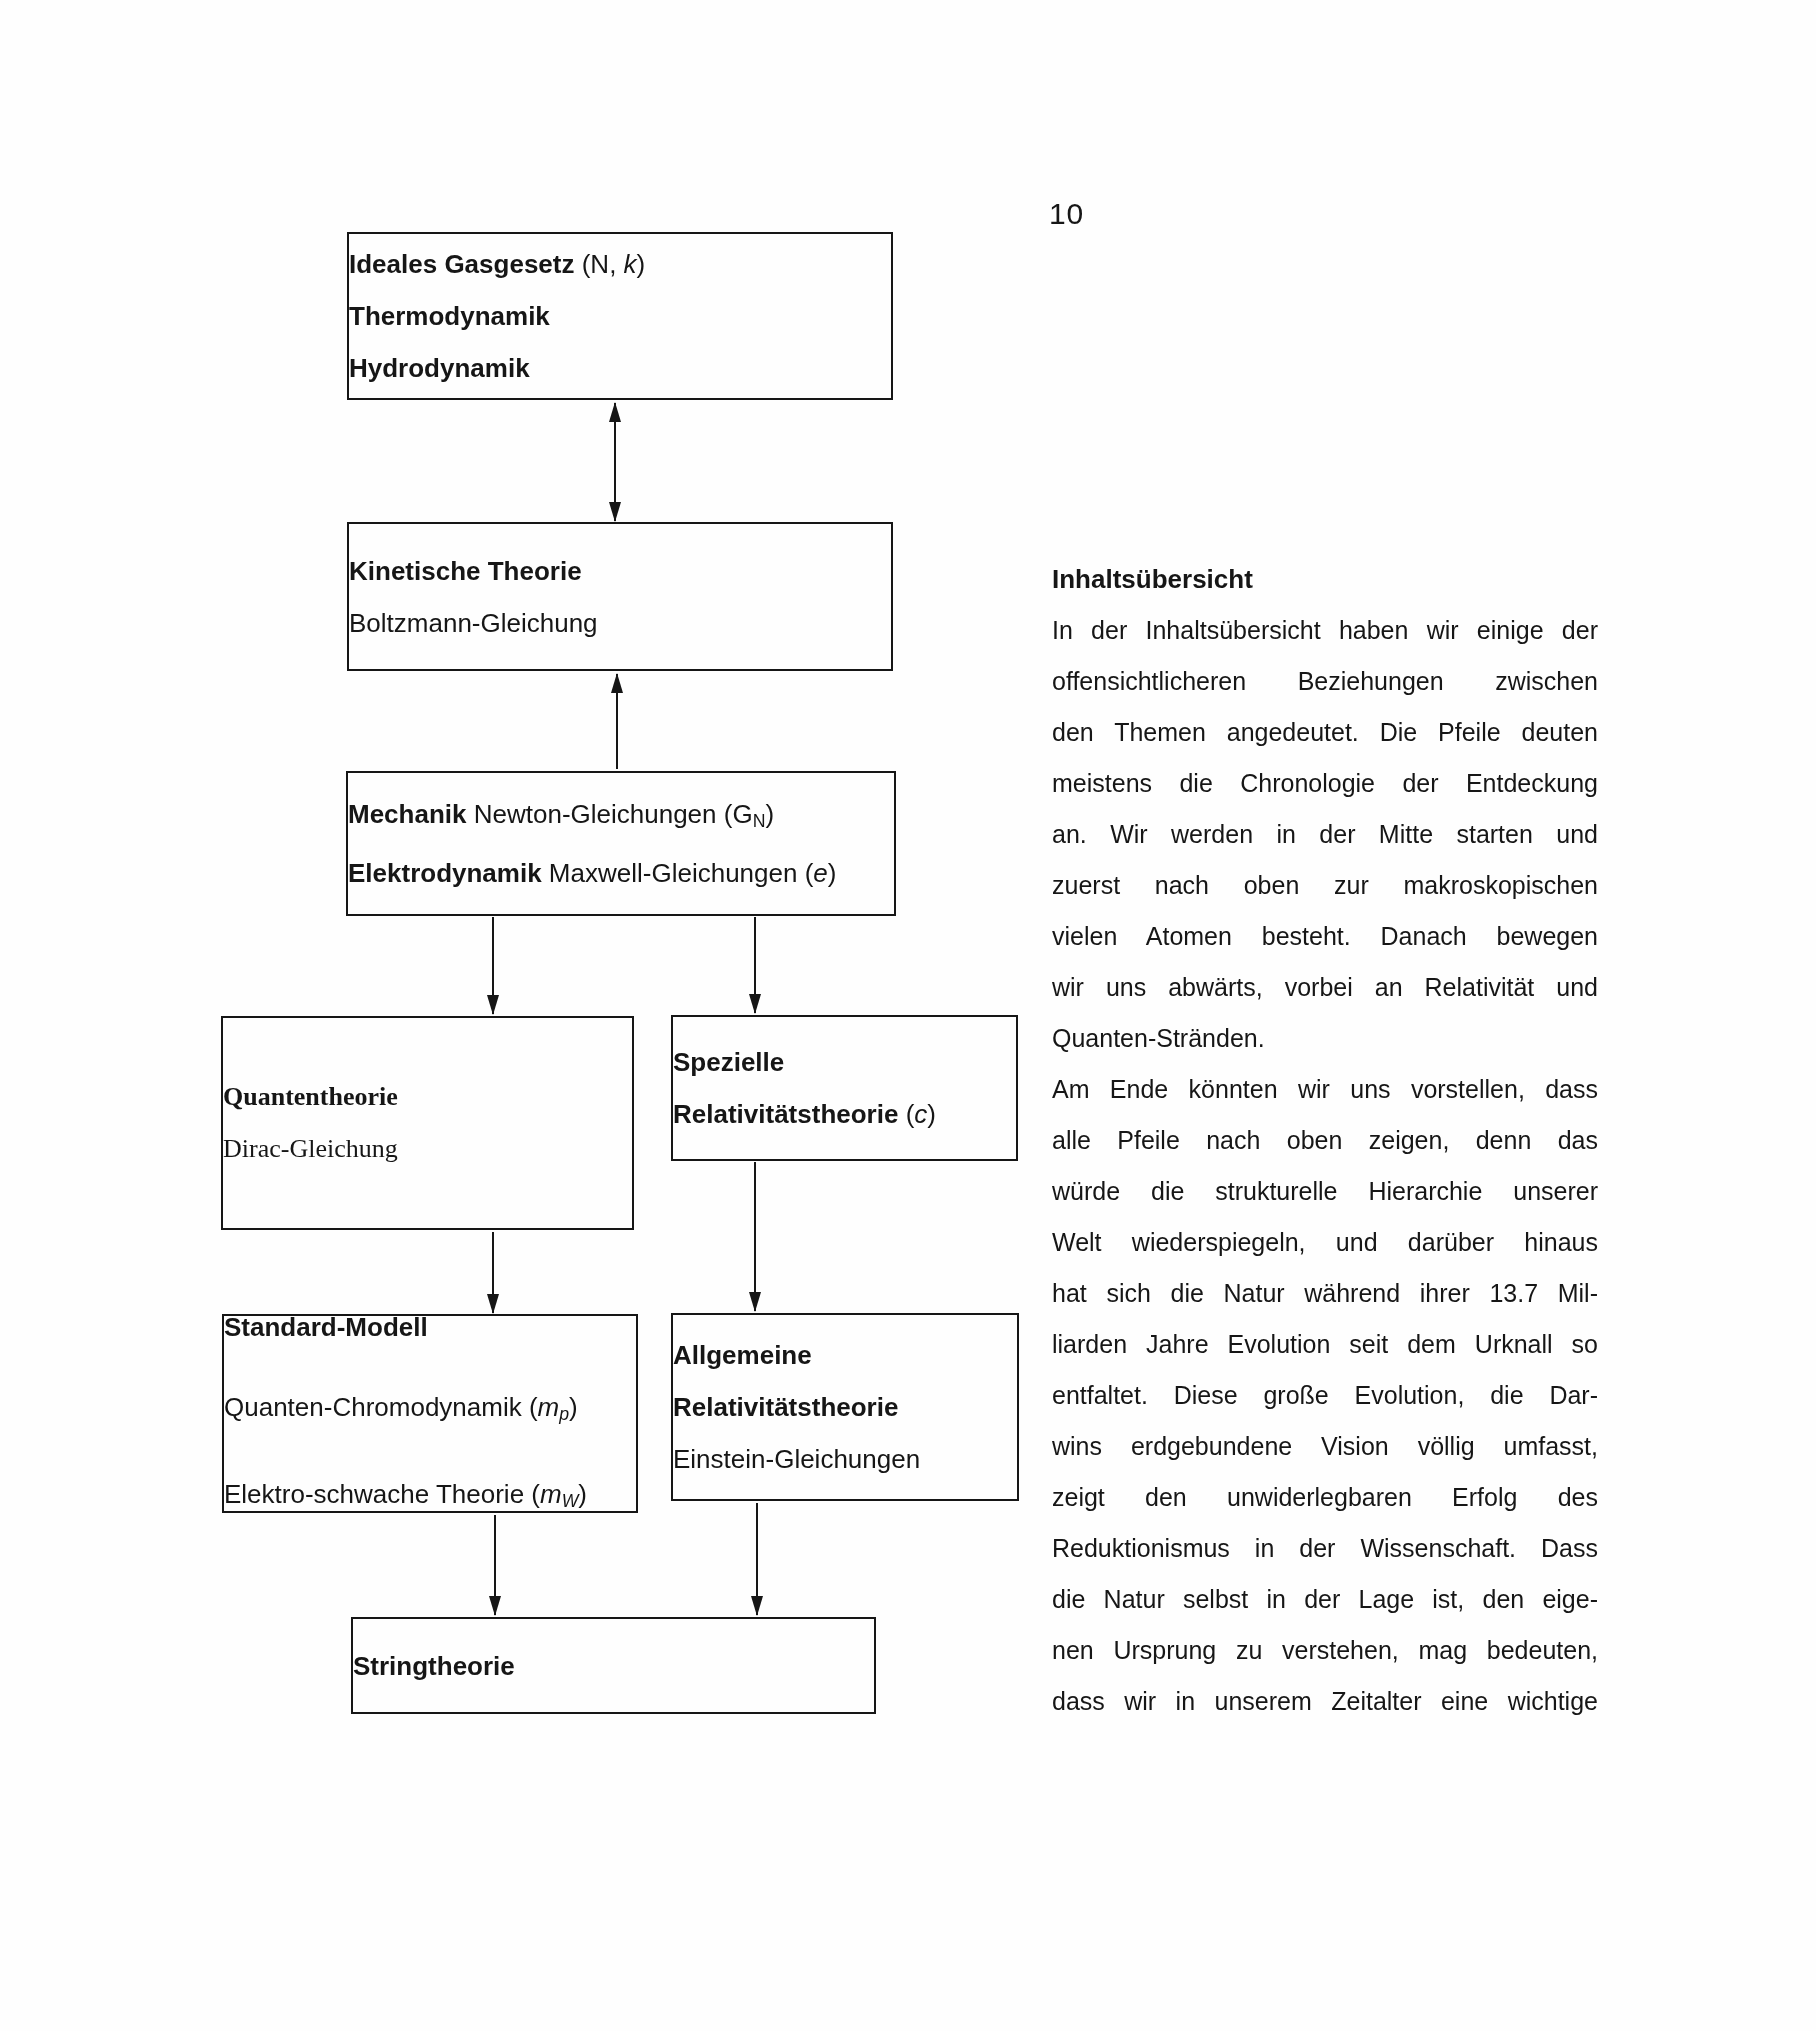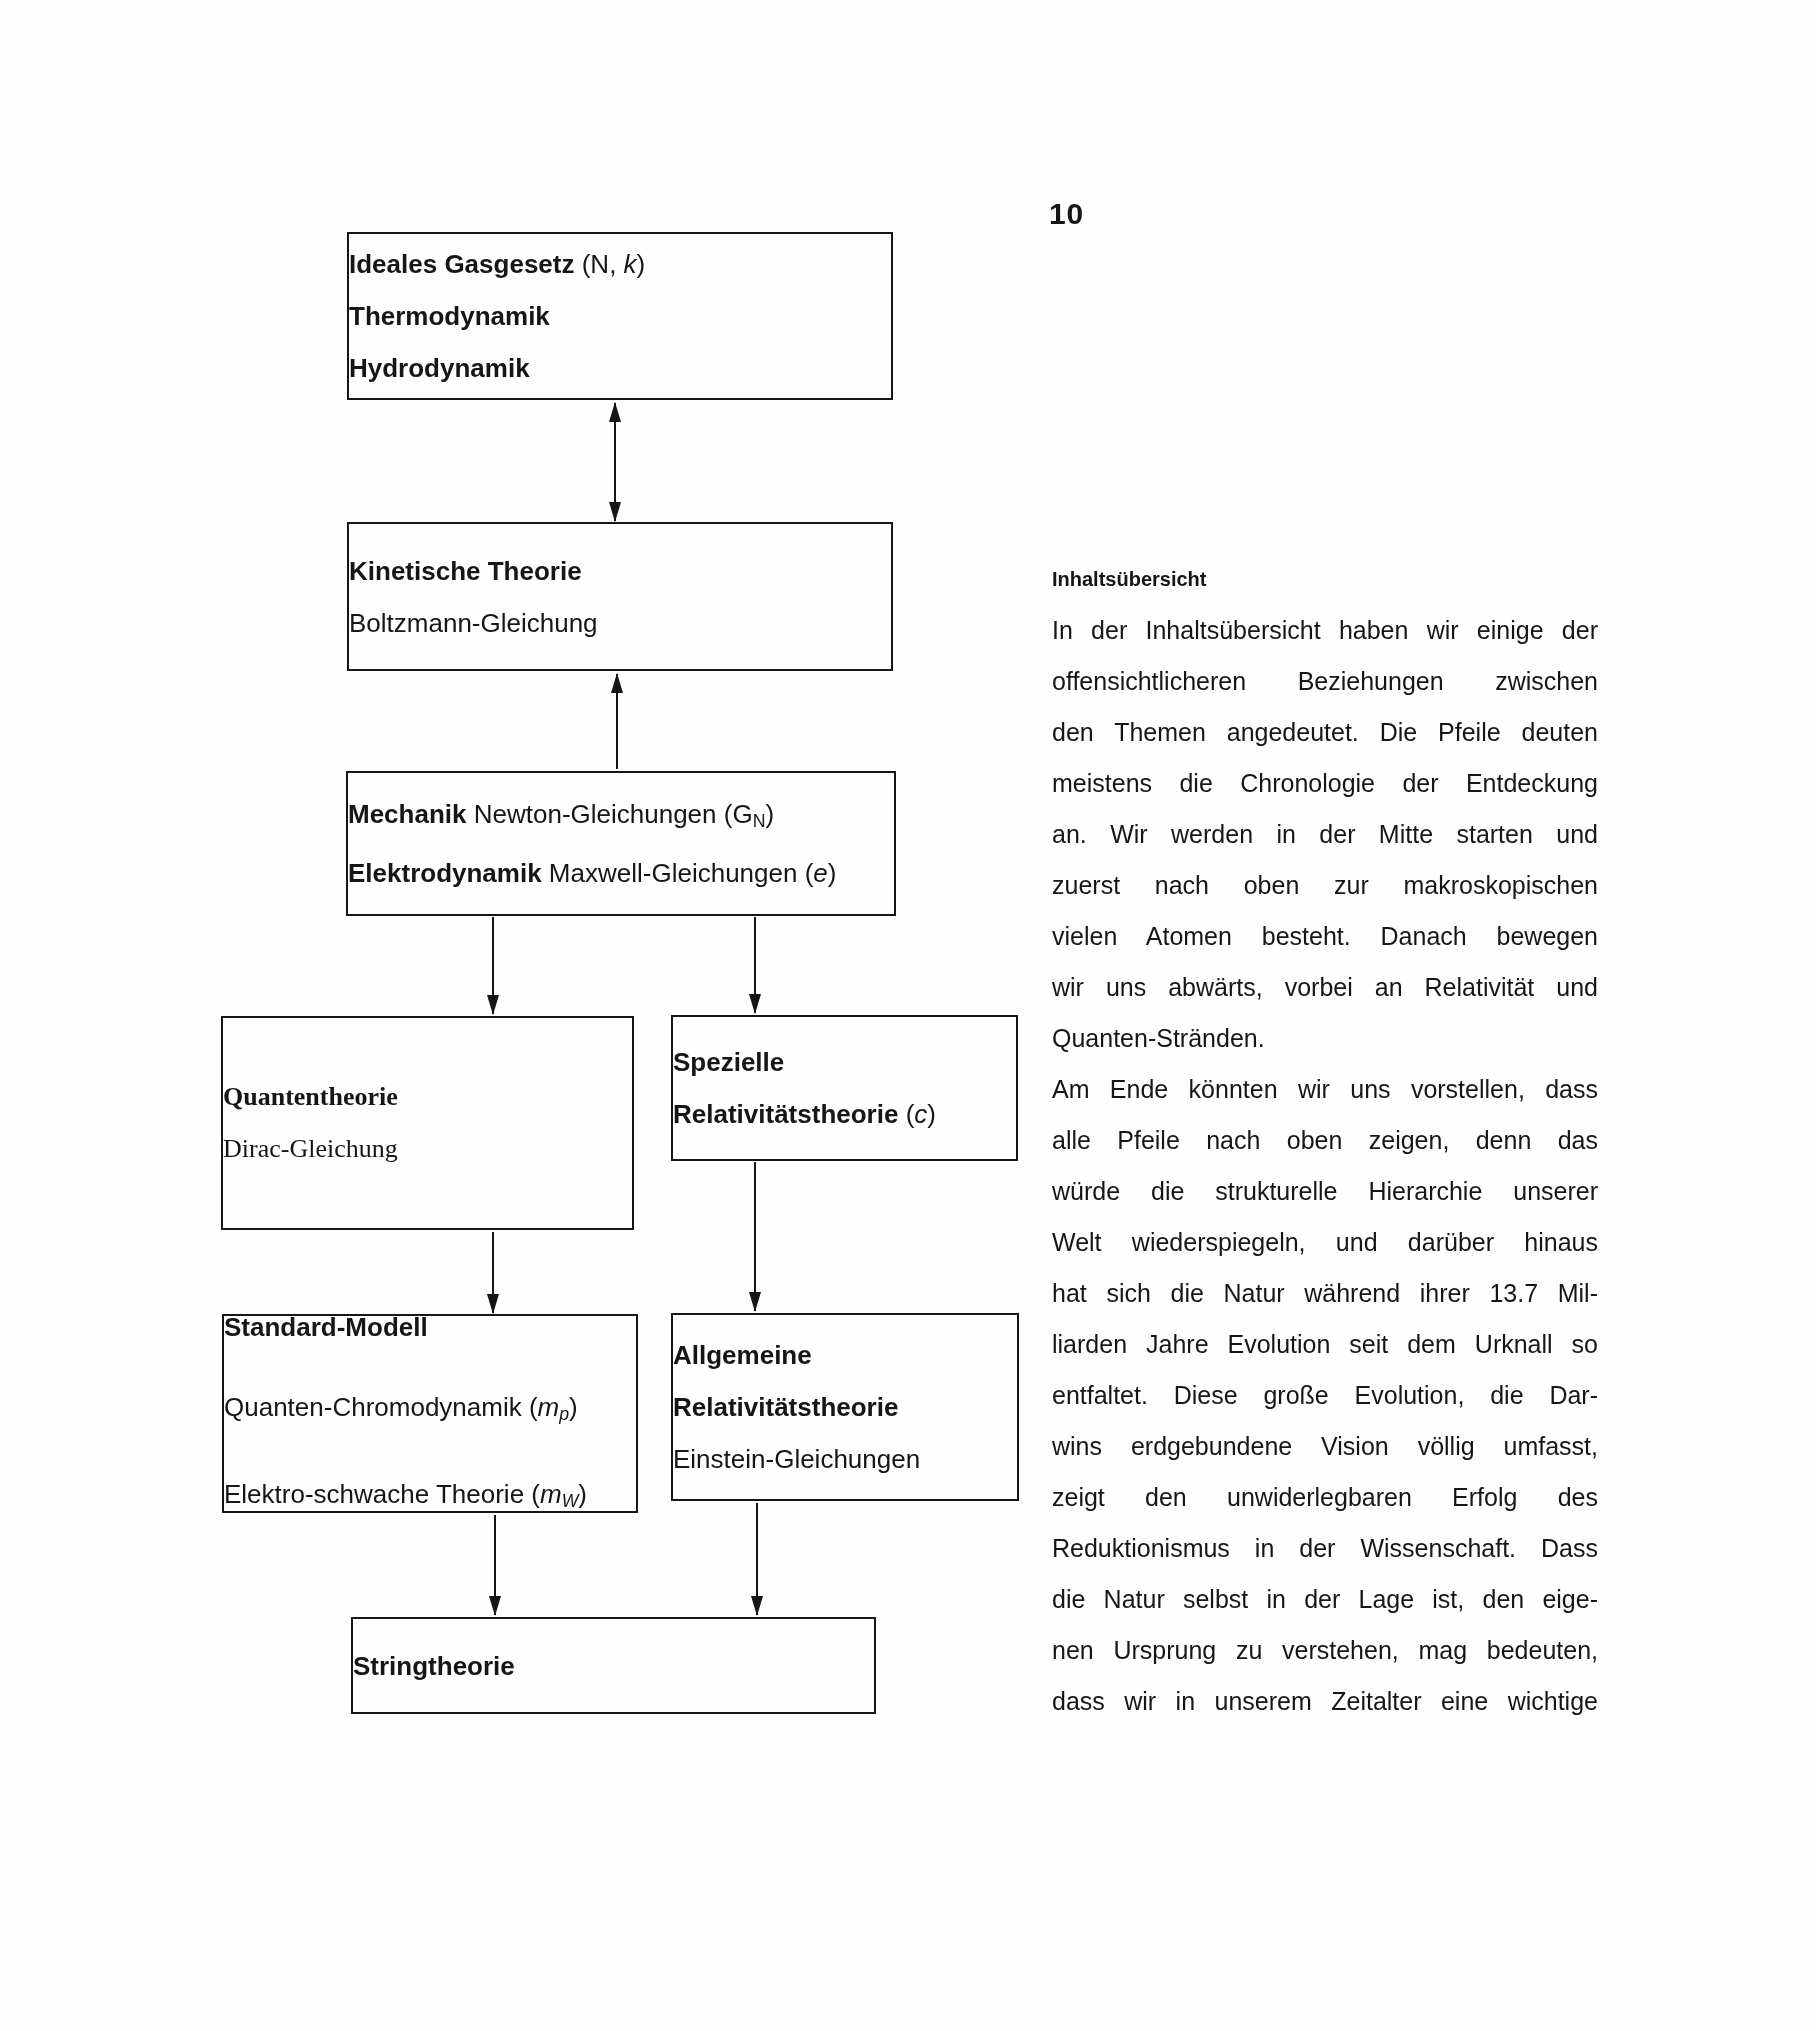--- a/index.html
+++ b/index.html
@@ -12,21 +12,21 @@
     color: #161616;
     overflow: hidden;
   }
 
   
   .page-number {
     position: absolute;
     left: 1049px;
     top: 197px;
     font-size: 30px;
-    font-weight: bold;
+    font-weight: normal;
     letter-spacing: 0.9px;
   }
 
   
   .dbox {
     position: absolute;
     border: 2.7px solid #161616;
     background: #fefefe;
     box-sizing: border-box;
     display: flex;
@@ -96,21 +96,21 @@
   .article {
     position: absolute;
     left: 1052px;
     top: 554px;
     width: 546px;
     font-size: 25px;
     line-height: 51px;
   }
   .heading {
     margin: 0;
-    font-size: 20px;
+    font-size: 26px;
     font-weight: bold;
     line-height: 51px;
   }
   .body-line {
     text-align: justify;
     text-align-last: justify;
     height: 51px;
   }
   .body-line-last {
     text-align-last: left;

